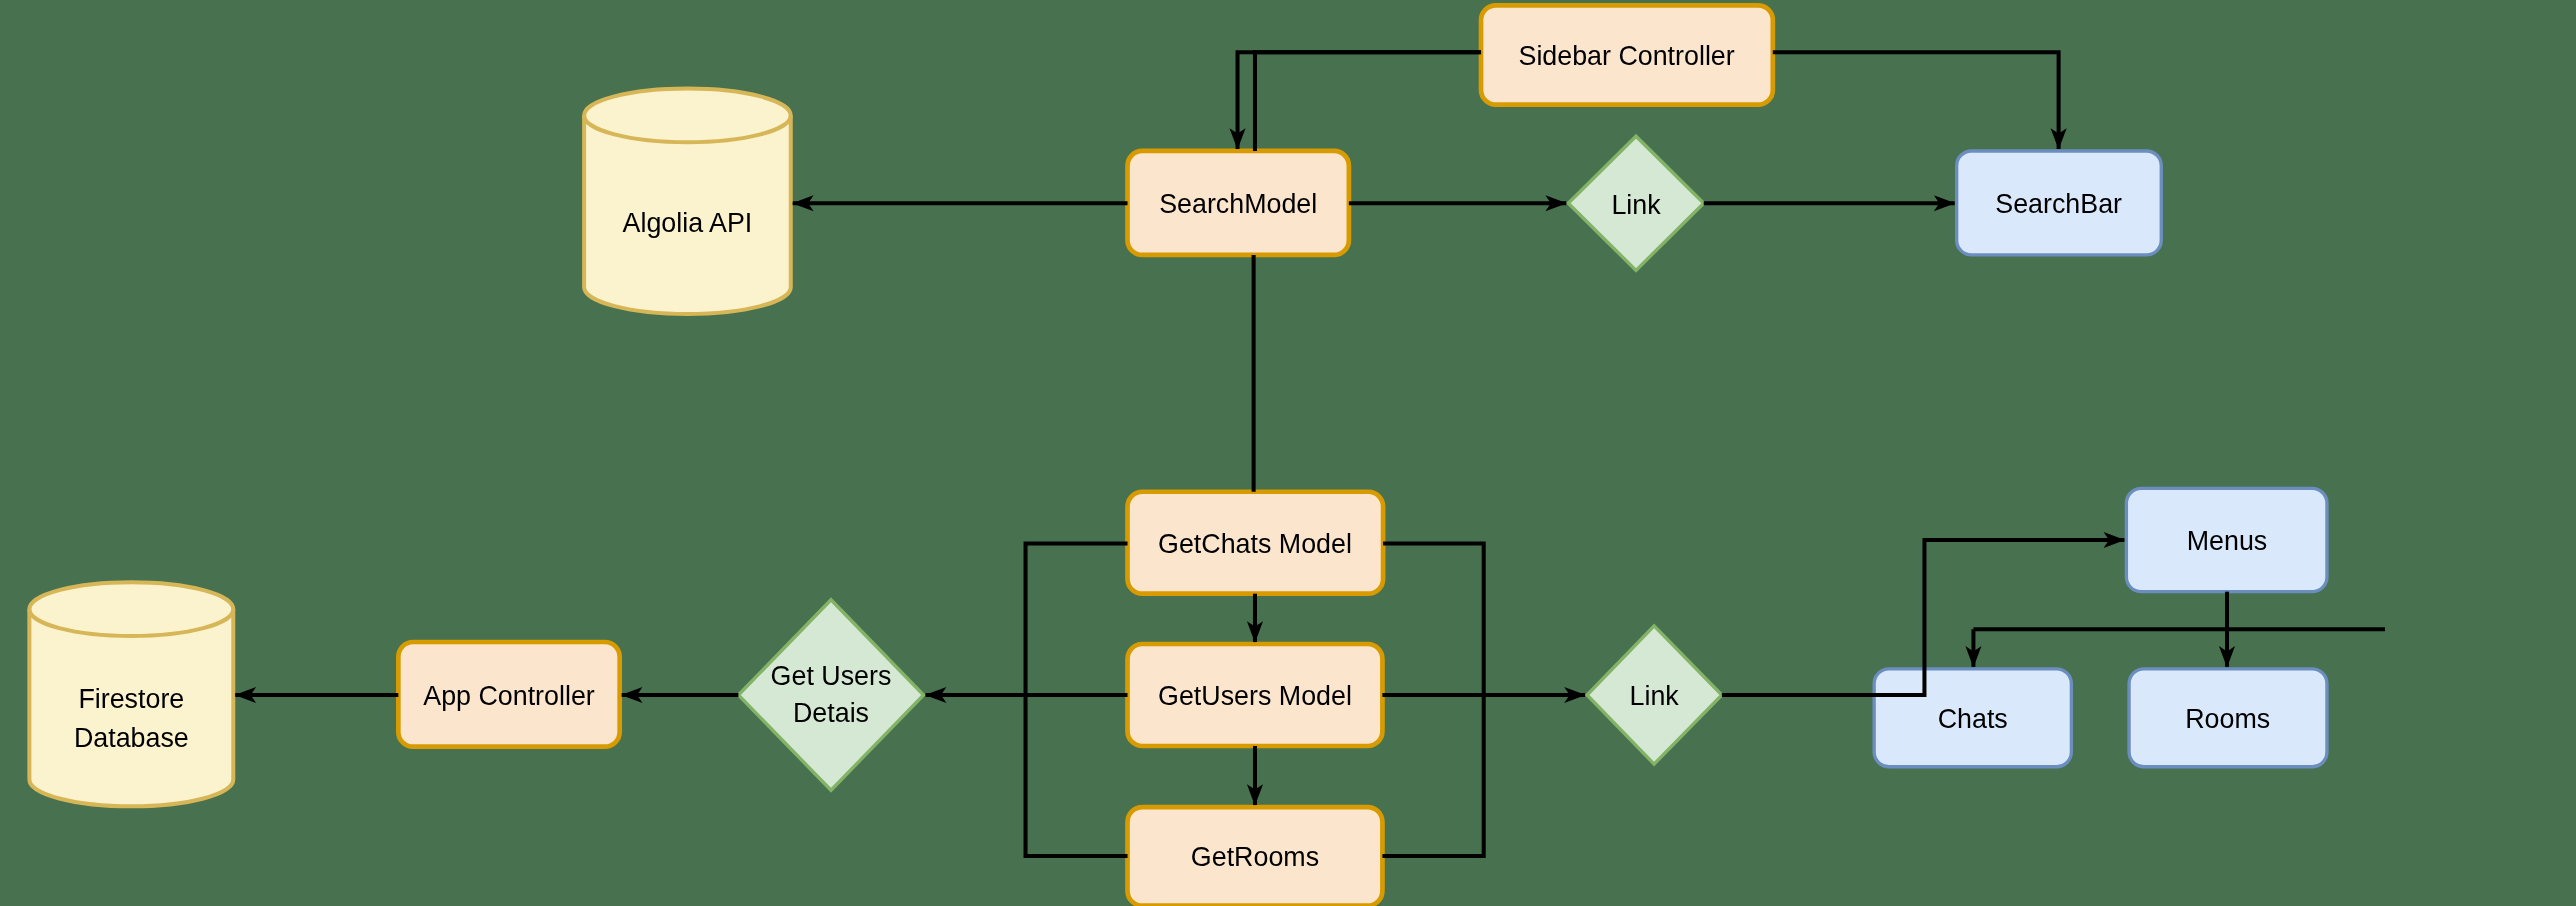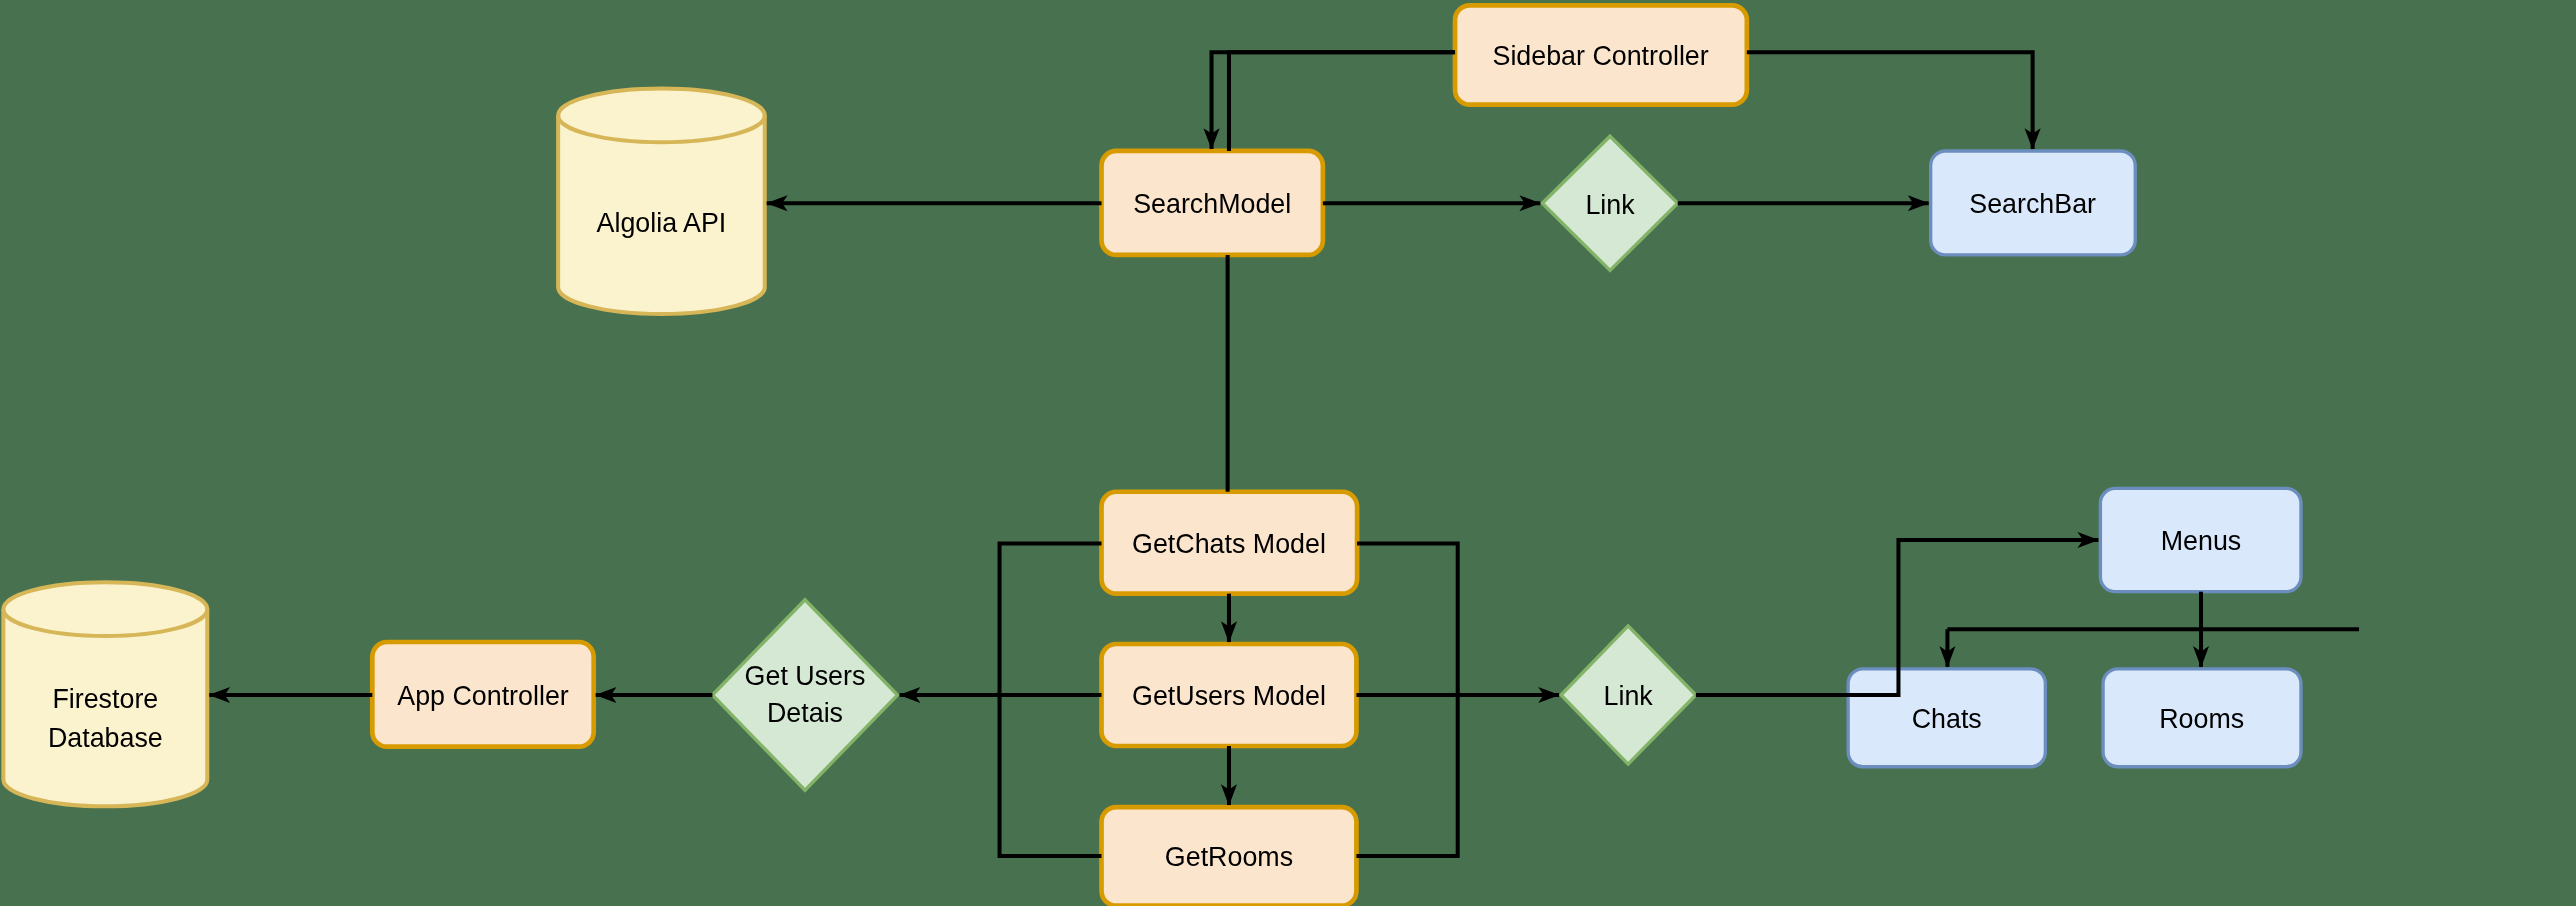--- a/index.html
+++ b/index.html
@@ -1,16 +1,16 @@
 <!DOCTYPE html>
 <html style="font-size:10.7px"><head>
 <meta charset="utf-8">
 <style>
   html, body { margin: 0; padding: 0; background: #47714F; }
-  .stage { width: 2359px; height: 907px; overflow: hidden; position: relative; }
+  .stage { width: 2359px; height: 907px; overflow: hidden; position: relative; margin-left: 26px; }
   svg { display: block; }
   .node-label {
     font-family: "Liberation Sans", sans-serif;
     font-size: 40px;
     text-anchor: middle;
     dominant-baseline: central;
   }
   .edge { fill: none; stroke-width: 6; }
   .shape-orange { stroke-width: 7; }
   .shape-yellow { stroke-width: 6; fill-rule: nonzero; }

